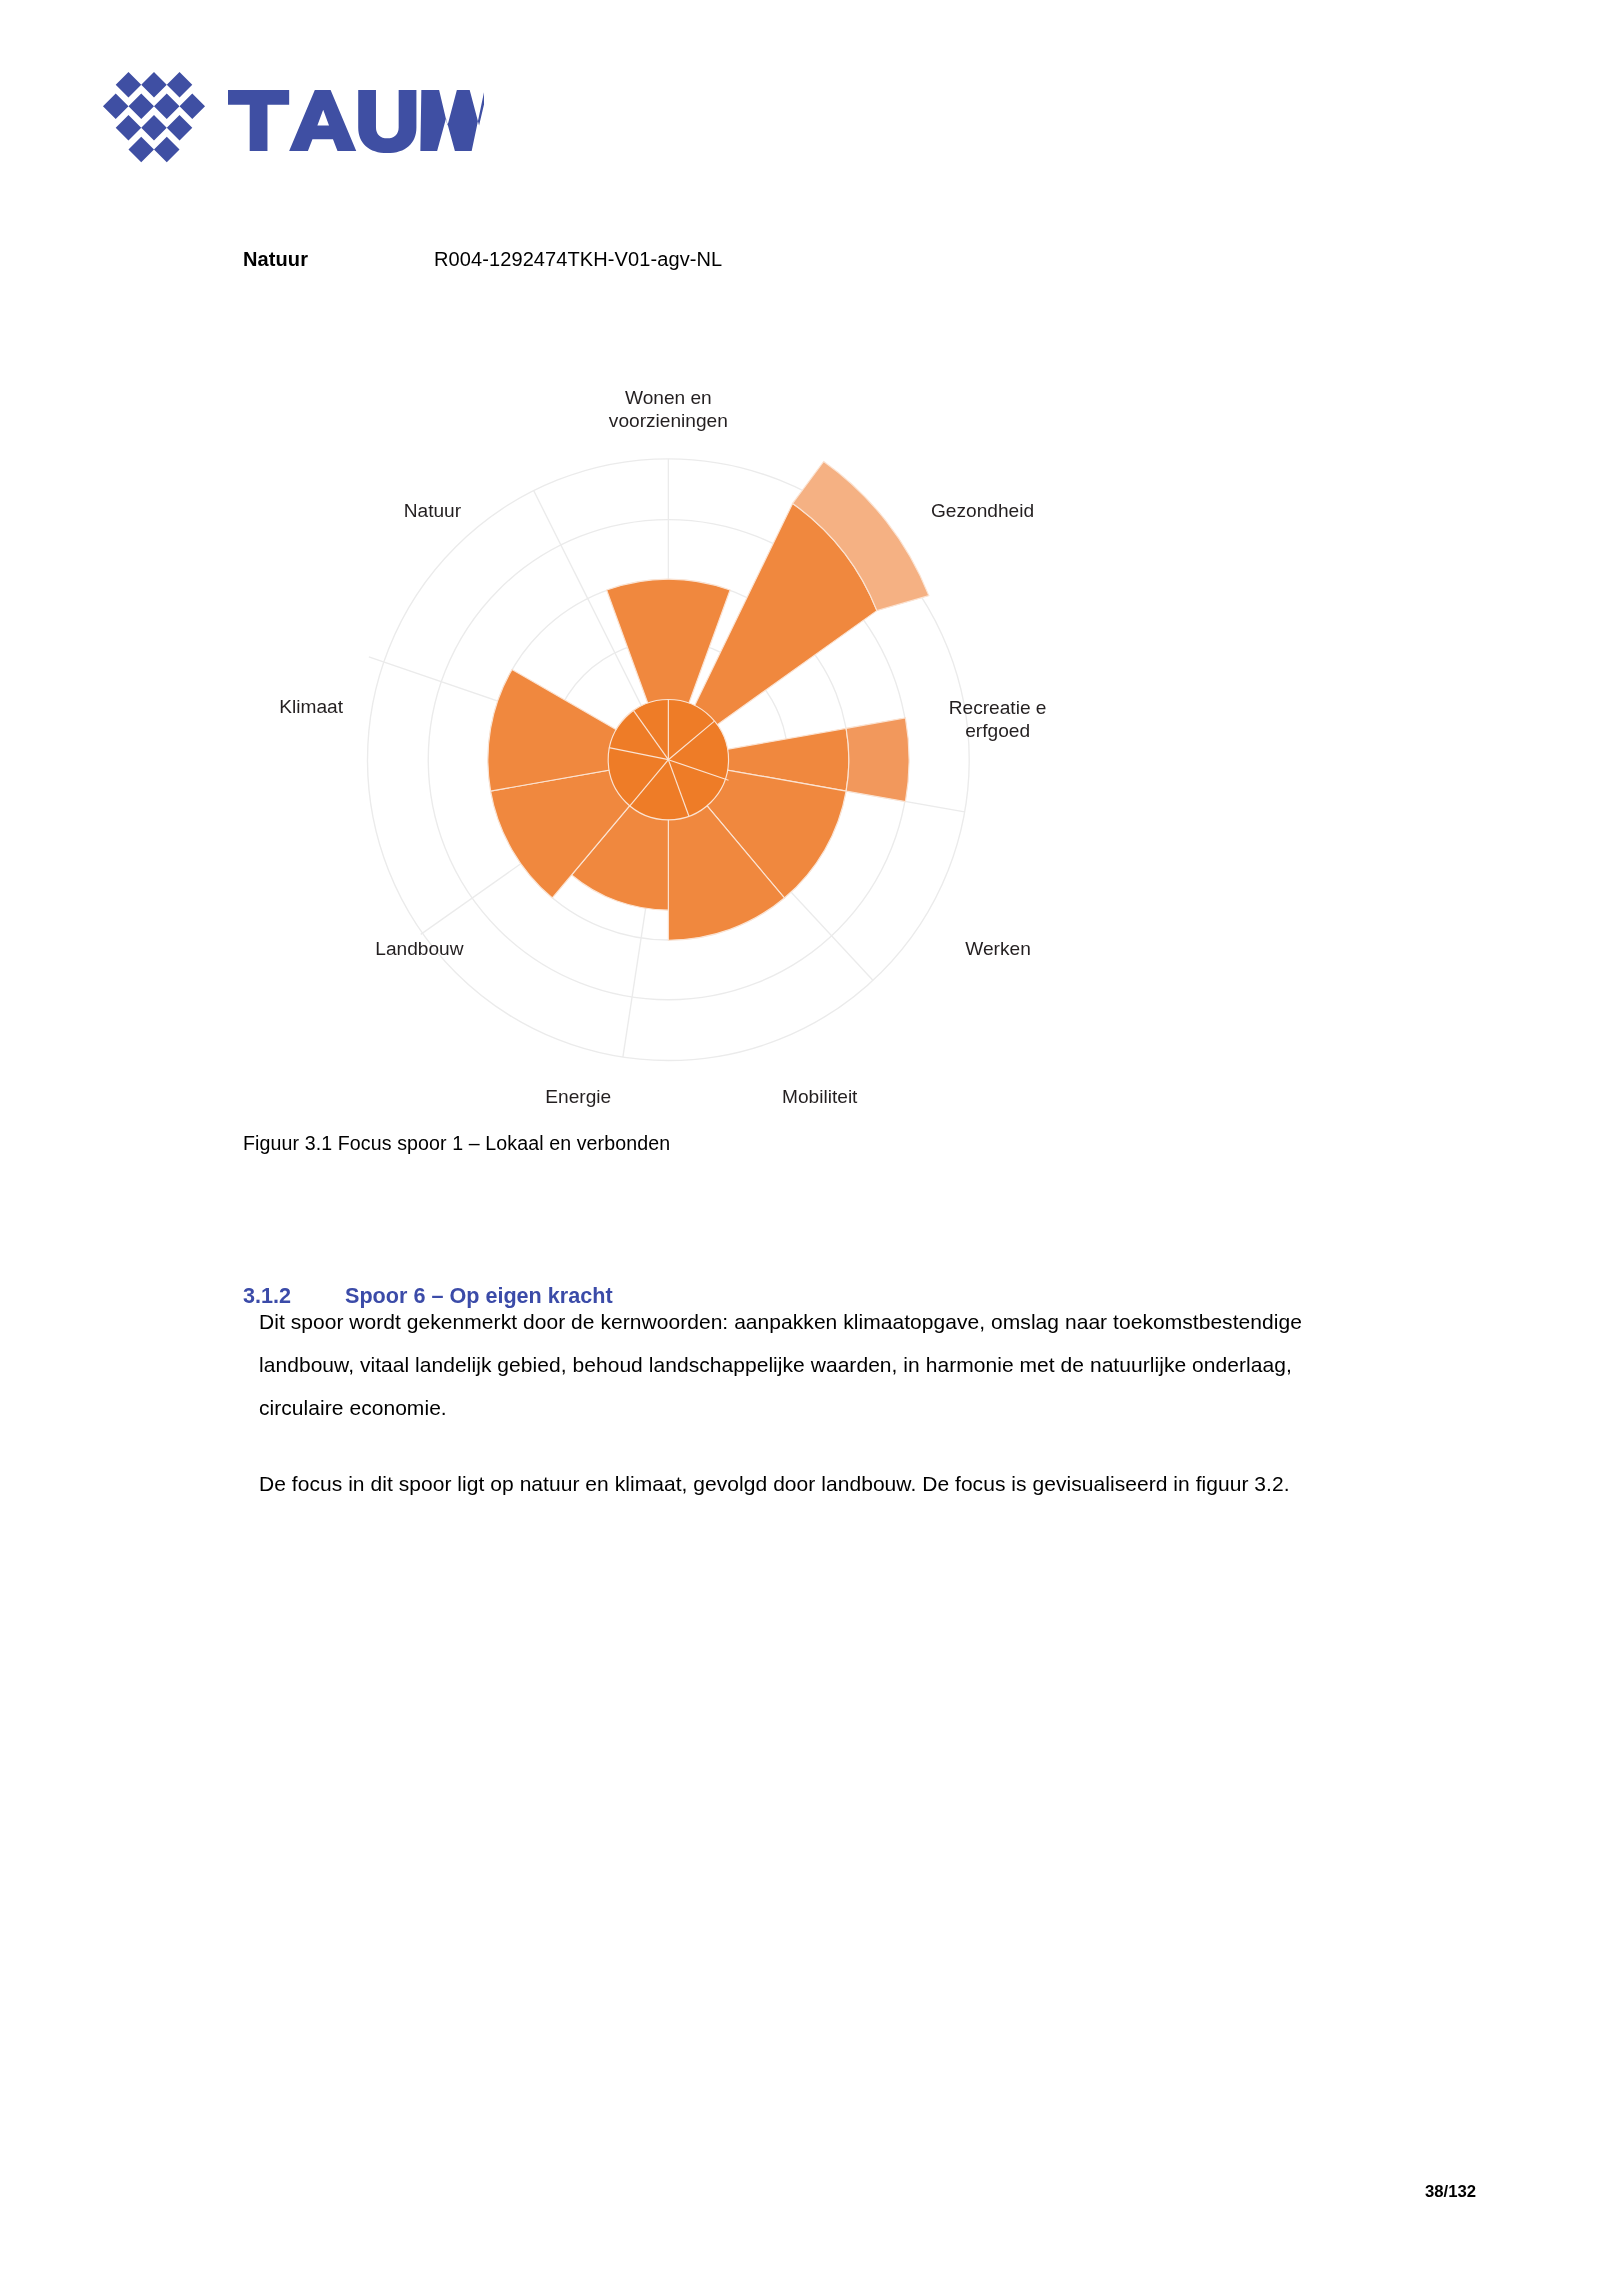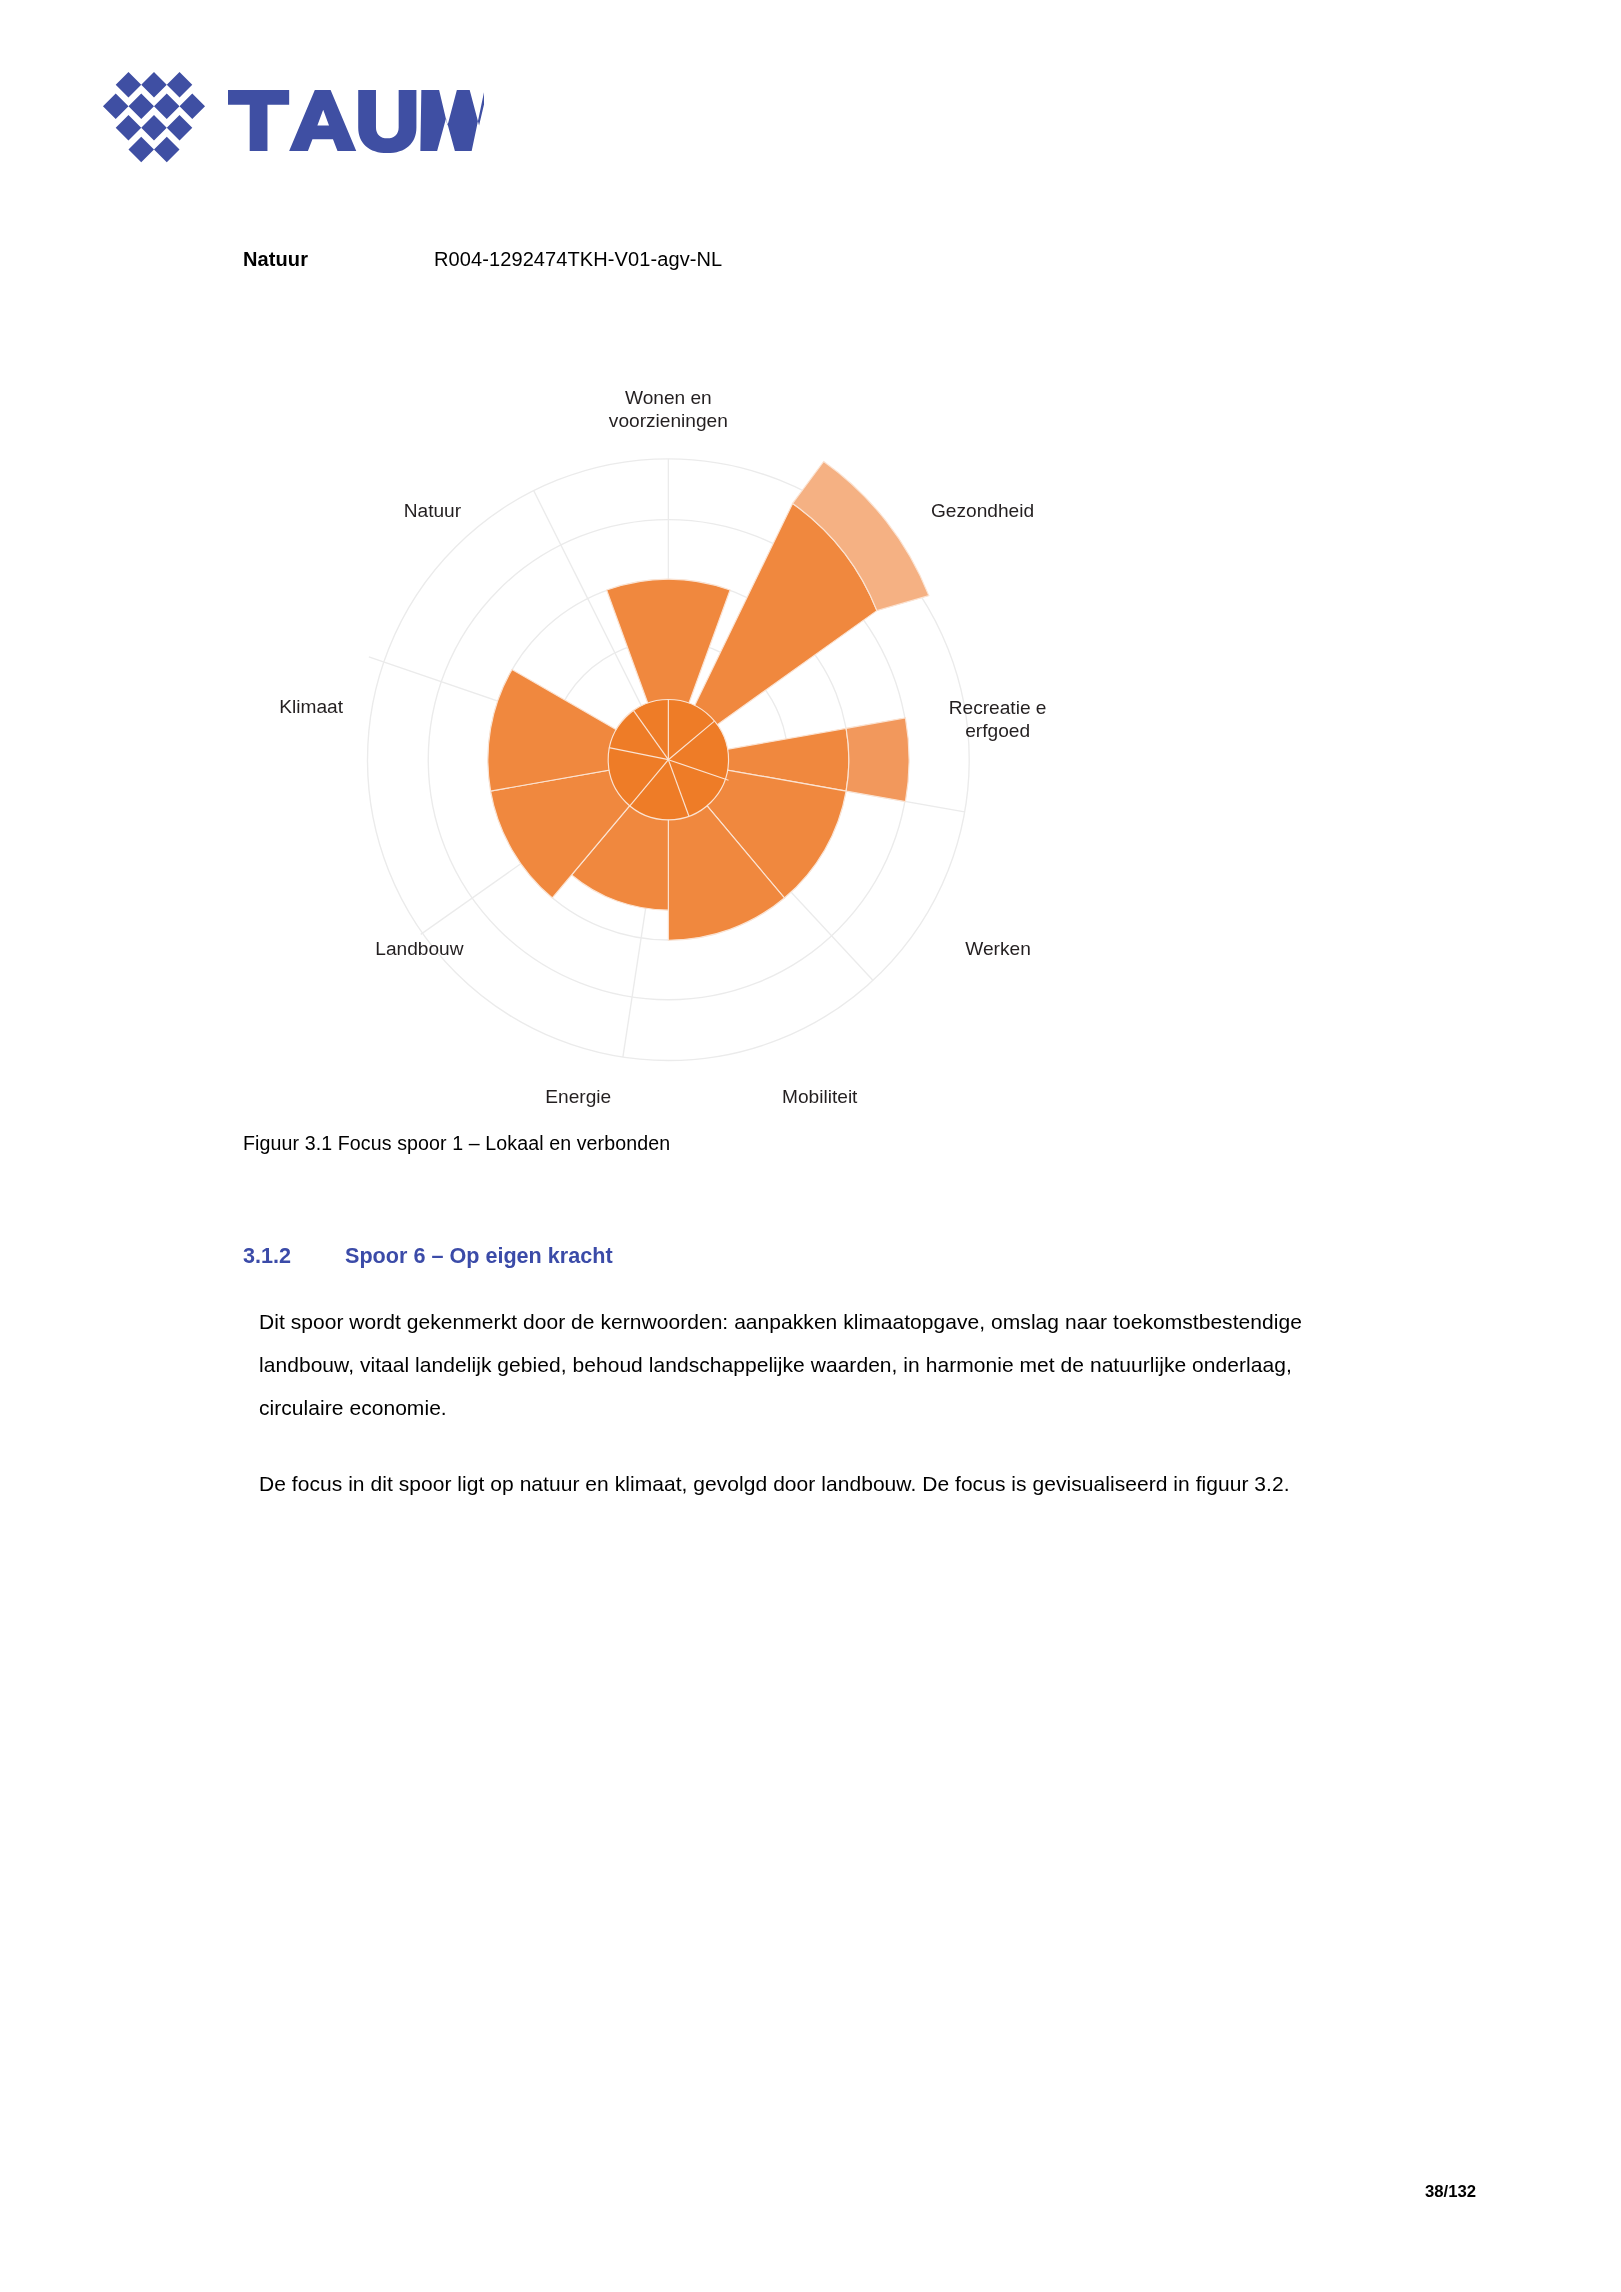--- a/index.html
+++ b/index.html
@@ -37,21 +37,21 @@
     position:absolute; left:243px; top:1132px;
     font-size:19.6px; letter-spacing:0.1px;
   }
 
   
   .sec-heading {
     position:absolute; left:243px; top:1243px;
     color:#3b4ba8; font-weight:bold; font-size:21.6px;
     display:flex; align-items:baseline;
   }
-  .sec-num { width:102px; }
+  .sec-num { width:102px;margin-top:40px; }
 
   
   .body-block { position:absolute; left:243px; width:1147px; }
   .body-p {
     font-size:21px; line-height:43px; margin:16px;
     letter-spacing:0.05px;
   }
   #para1 { top:1284px; }
   #para2 { top:1446px; }
 

